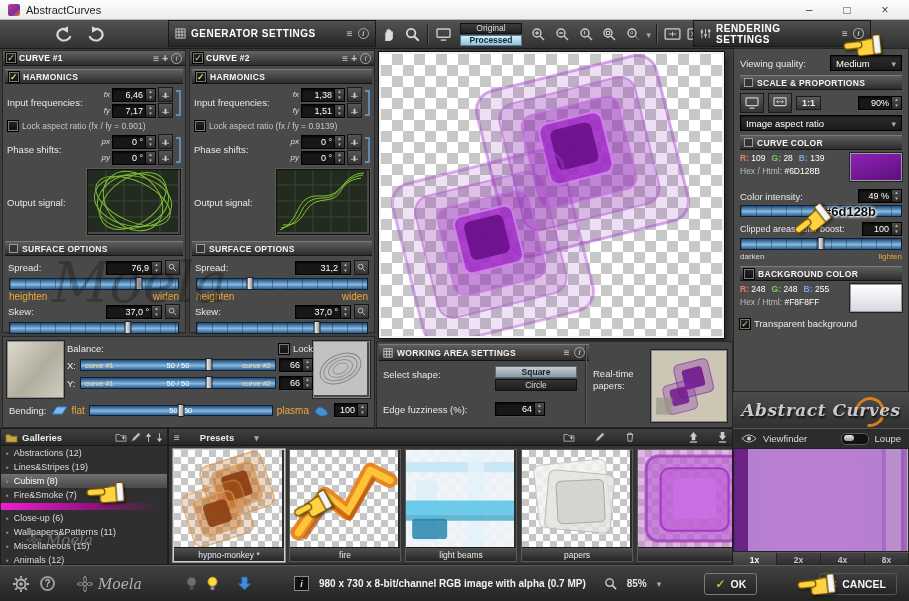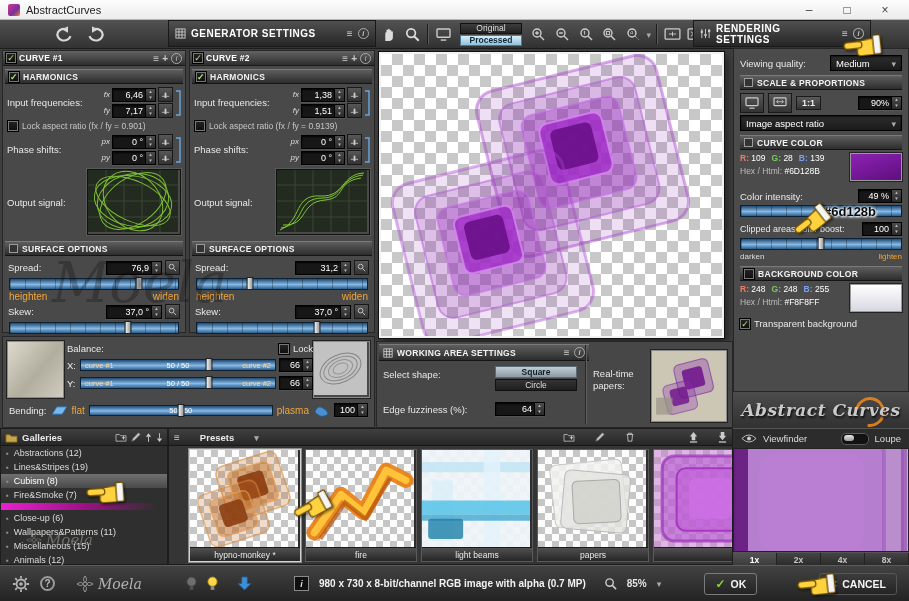--- a/index.html
+++ b/index.html
@@ -130,21 +130,21 @@
   .g-head{height:16px;background:linear-gradient(#404040,#272727);border-bottom:1px solid #181818;display:flex;align-items:center;gap:4px;padding:0 4px;color:#eaeaea;font-weight:bold;font-size:9.5px;}
   .g-item{height:14px;display:flex;align-items:center;padding:0 5px;gap:5px;color:#dcdcdc;font-size:9px;}
   .g-item .gb::before{content:"▪";color:#8f8f8f;font-size:8px;}
   .g-item.hov{background:linear-gradient(#707070,#4a4a4a);color:#fff;}
   .gind{height:7px;margin:1px 10px 1px 0;background:linear-gradient(90deg,#ec1fd0,#9a1184 55%,rgba(60,10,50,0));}
   .g-stamp{position:absolute;left:24px;top:102px;opacity:.4;display:flex;align-items:center;gap:3px;color:#cfcabe;font-family:"DejaVu Serif",serif;font-style:italic;font-size:15px;}
 
   
   .pres{position:absolute;left:168px;top:428px;width:565px;height:137px;background:#353535;border:1px solid #1d1d1d;overflow:hidden;box-sizing:border-box;}
   .p-head{height:16px;background:linear-gradient(#404040,#272727);border-bottom:1px solid #181818;display:flex;align-items:center;gap:20px;padding:0 5px;color:#eaeaea;font-weight:bold;font-size:9.5px;}
-  .p-strip{position:absolute;left:20px;top:20px;display:flex;gap:4px;}
+  .p-strip{position:absolute;left:4px;top:20px;display:flex;gap:4px;}
   .thumb{width:110px;border:1px solid #5a5a5a;background:#2e2e2e;flex:none;}
   .thumb.sel{border-color:#d2d2d2;box-shadow:0 0 0 1px #8a8a8a;}
   .t-art{width:108px;height:97px;position:relative;background:repeating-conic-gradient(#c6c6c6 0 25%,#fdfdfd 0 50%) 0 0/14px 14px;overflow:hidden;}
   .t-art svg{position:absolute;inset:0;width:100%;height:100%;}
   .t-lbl{height:13px;background:linear-gradient(#505050,#262626);border-top:1px solid #1a1a1a;color:#eaeaea;font-size:8.5px;display:flex;align-items:center;justify-content:center;}
 
   
   .status{position:absolute;left:0;top:565px;width:909px;height:36px;background:linear-gradient(#424242,#232323);border-top:1px solid #5c5c5c;display:flex;align-items:center;padding:0 12px;gap:10px;box-sizing:border-box;z-index:10;}
   .helpc{width:15px;height:15px;border-radius:50%;border:2px solid #9a9a9a;color:#bbb;font-weight:bold;font-size:10px;display:flex;align-items:center;justify-content:center;box-sizing:border-box;}
   .helpc::before{content:"?";}

